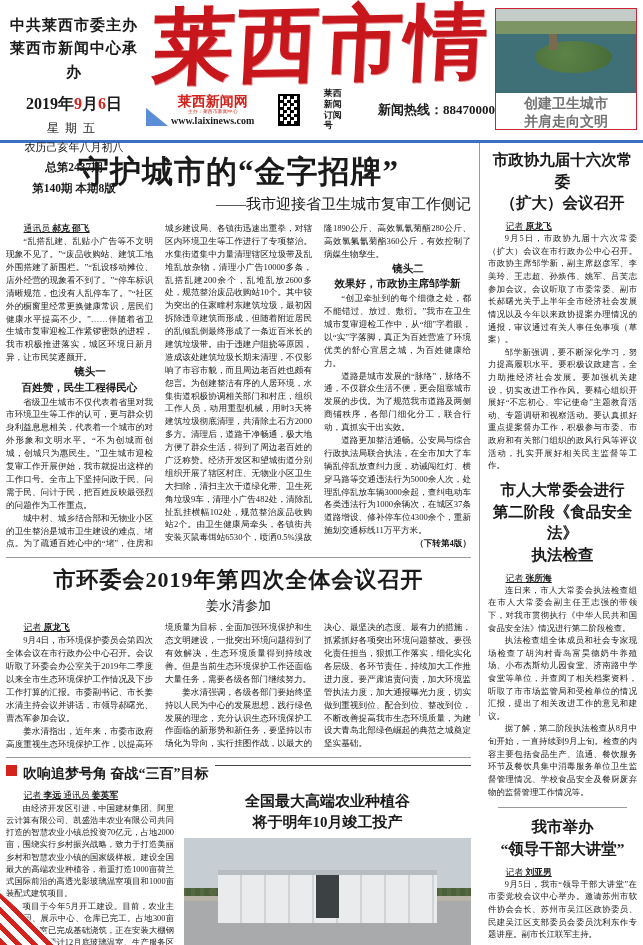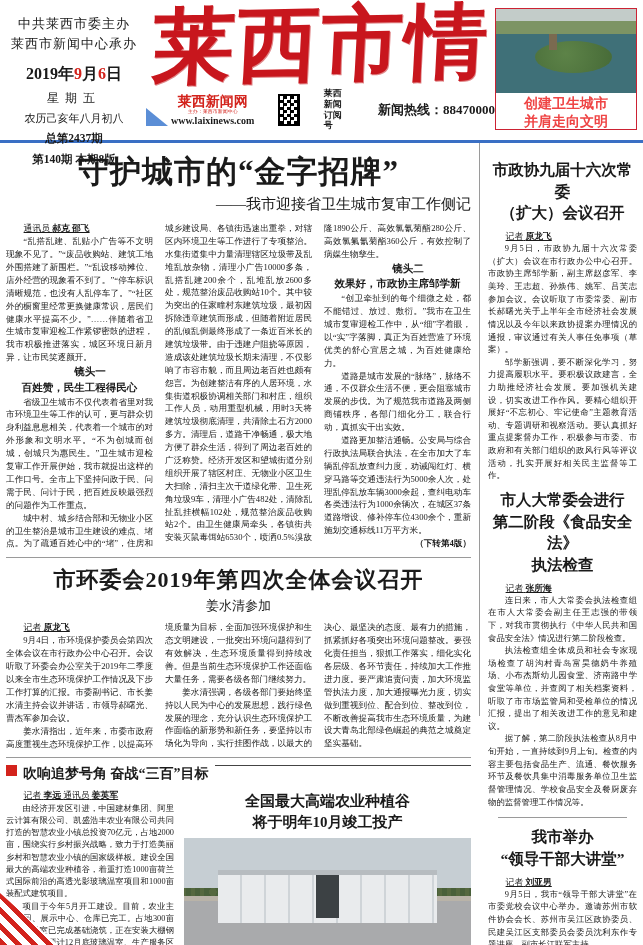--- a/index.html
+++ b/index.html
@@ -1,21 +1,21 @@
 <!DOCTYPE html>
 <html><head>
 <meta charset="utf-8">
 <style>
   html,body{margin:0;padding:0;background:#e9e9e9;}
   .page{position:relative;width:643px;height:945px;margin:0 auto;background:#ffffff;
         font-family:"Liberation Serif",serif;color:#1a1a1a;overflow:hidden;}
   
   .header{position:relative;height:140px;border-bottom:3px solid #3a6fc4;display:flex;}
   .hleft{width:136px;padding:14px 4px 0 6px;text-align:center;line-height:1.55;}
-  .hleft .org{font-size:13px;font-weight:normal;letter-spacing:1px;}
+  .hleft .org{font-size:15px;font-weight:bold;letter-spacing:1px;}
   .hleft .date{font-size:16px;font-weight:bold;margin-top:8px;}
   .hleft .date .red{color:#d3231c;}
   .hleft .week{font-size:12px;letter-spacing:6px;margin-top:2px;}
   .hleft .lunar{font-size:11px;margin-top:2px;}
   .hleft .issue{font-size:11.5px;font-weight:bold;margin-top:3px;}
   .hcenter{flex:1;display:flex;flex-direction:column;align-items:center;}
   .masthead{font-size:82px;font-weight:900;color:#c8161d;line-height:1.0;margin-top:4px;
             transform:skewX(-4deg) rotate(-1deg);letter-spacing:2px;white-space:nowrap;
             text-shadow:1px 1px 0 #e0888a;}
   .logorow{display:flex;align-items:center;gap:24px;margin-top:2px;}
@@ -28,25 +28,25 @@
   .qr{width:28px;height:28px;border:2px solid #000;
       background:conic-gradient(#000 90deg,#fff 0 180deg,#000 0 270deg,#fff 0) 0 0/7px 7px;}
   .qrlabel{font-size:9px;line-height:1.2;font-weight:bold;}
   .hotline{font-size:13px;font-weight:bold;margin-left:8px;white-space:nowrap;}
   .promo{width:142px;margin:8px 6px 0 0;border:1px solid #c23;height:122px;box-sizing:border-box;}
   .promo .photo{height:84px;position:relative;overflow:hidden;
       background:linear-gradient(#c3ccc9 0 14%,#7d9464 14% 30%,#3f7078 30% 100%);}
   .promo .island{position:absolute;left:28%;top:38%;width:55%;height:38%;border-radius:50%;
       background:radial-gradient(circle at 40% 40%,#5d8348,#466a37);}
   .promo .pagoda{position:absolute;left:38%;top:30%;width:8px;height:16px;background:#7a6a50;}
-  .promo .slogan{color:#ef4444;font-weight:900;font-size:14px;text-align:center;line-height:1.25;padding-top:2px;}
+  .promo .slogan{color:#737373;font-weight:900;font-size:14px;text-align:center;line-height:1.25;padding-top:2px;}
   
   .bodygrid{display:flex;height:573px;border-radius:25px;}
   .mainleft{width:480px;box-sizing:border-box;padding:4px 8px 0 6px;border-right:1px solid #9a9a9a;}
-  .sidebar{flex:1;box-sizing:border-box;padding:10px 6px 0 8px;}
+  .sidebar{flex:1;box-sizing:border-box;padding:0 6px 0 8px;}
   
   .bigtitle{font-size:31px;font-weight:900;text-align:center;letter-spacing:1px;margin:4px 0 2px;}
   .subtitle{font-size:15px;text-align:right;margin:2px 0 8px;}
   .cols3{column-count:3;column-gap:12px;font-size:8.6px;line-height:1.5;text-align:justify;}
   .cols3 p{margin:0;text-indent:2em;}
   .byline{font-size:8.8px;margin:0 0 2px;text-indent:2em;text-decoration:underline;}
   .byline b{font-weight:bold;}
   .shead{font-weight:bold;font-size:10.5px;text-align:center;line-height:1.5;margin:8px 0;text-indent:0;}
   .turn{text-align:right;font-weight:bold;font-size:8.6px;text-indent:0;margin-top:2px;}
   .hrule{border:none;border-top:1px solid #9a9a9a;margin:7px 0;}

